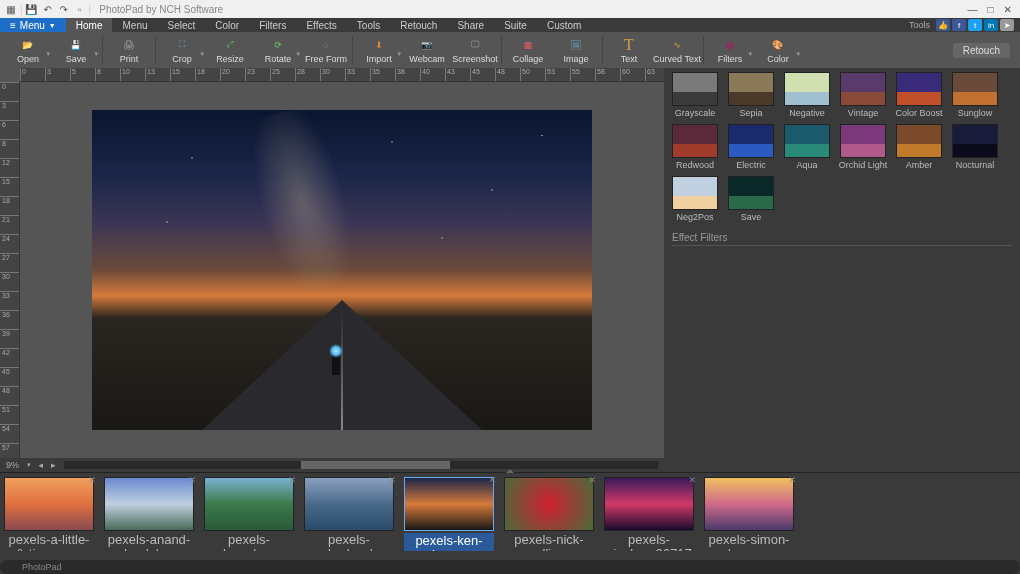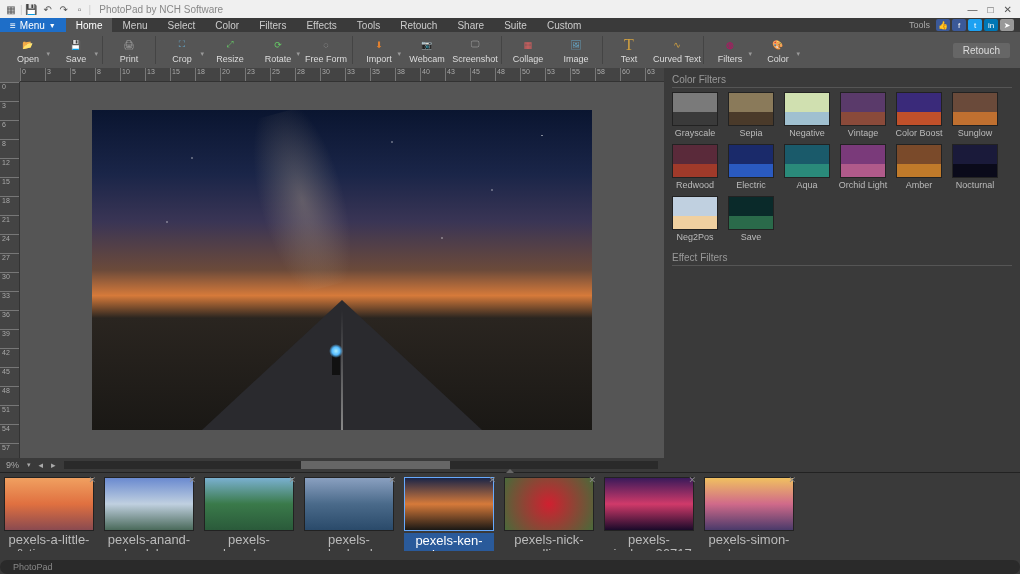--- a/index.html
+++ b/index.html
@@ -49,21 +49,21 @@
 .filter-thumb .ft-ground { position: absolute; inset: 60% 0 0 0; }
 .filter-label { font-size: 9px; color: #bbb; text-align: center; white-space: nowrap; }
 .thumbstrip { height: 88px; background: #3a3a3a; border-top: 1px solid #222; display: flex; padding: 4px; gap: 10px; position: relative; }
 .thumbstrip::before { content:""; position:absolute; top:-4px; left:50%; transform:translateX(-50%); border-left:4px solid transparent; border-right:4px solid transparent; border-bottom:4px solid #666; }
 .thumb-item { width: 90px; display: flex; flex-direction: column; align-items: center; position: relative; }
 .thumb-close { position: absolute; top: -2px; right: -2px; font-size: 9px; color: #888; cursor: pointer; }
 .thumb-img { width: 90px; height: 54px; border: 1px solid #222; }
 .thumb-item.selected .thumb-img { border: 1px solid #6af; }
 .thumb-label { font-size: 13px; color: #bbb; text-align: center; margin-top: 2px; line-height: 1.1; max-height: 18px; overflow: hidden; }
 .thumb-item.selected .thumb-label { background: #2a5a9a; color: #fff; padding: 1px 2px; }
-.statusbar { height: 14px; background: #2a2a2a; color: #888; font-size: 9px; padding: 0 13px; display: flex; align-items: center; border-radius: 7px; }
+.statusbar { height: 14px; background: #2a2a2a; color: #888; font-size: 9px; padding: 0 22px; display: flex; align-items: center; border-radius: 7px; }
 </style>
 </head>
 <body>
 
 <div class="titlebar">
   <div class="qat">
     <span class="qat-icon">▦</span>
     <span style="color:#ccc">|</span>
     <span class="qat-icon">💾</span>
     <span class="qat-icon">↶</span>
@@ -259,21 +259,20 @@
       <span style="font-size:7px">▾</span>
       <span>◂</span>
       <span>▸</span>
       <div class="hscroll">
           <div class="hscroll-thumb"></div>
         </div>
     </div>
   </div>
 
   <div class="sidepanel">
-    <div class="panel-title">Color Filters</div>
     <div class="filter-grid" id="color-filters-grid">
         <div class="filter-item">
           <div class="filter-thumb">
             <div class="ft-sky" style="background: rgb(122, 122, 122);"></div>
             <div class="ft-ground" style="background: rgb(58, 58, 58);"></div>
           </div>
           <div class="filter-label">Grayscale</div>
         </div>
         <div class="filter-item">
           <div class="filter-thumb">

